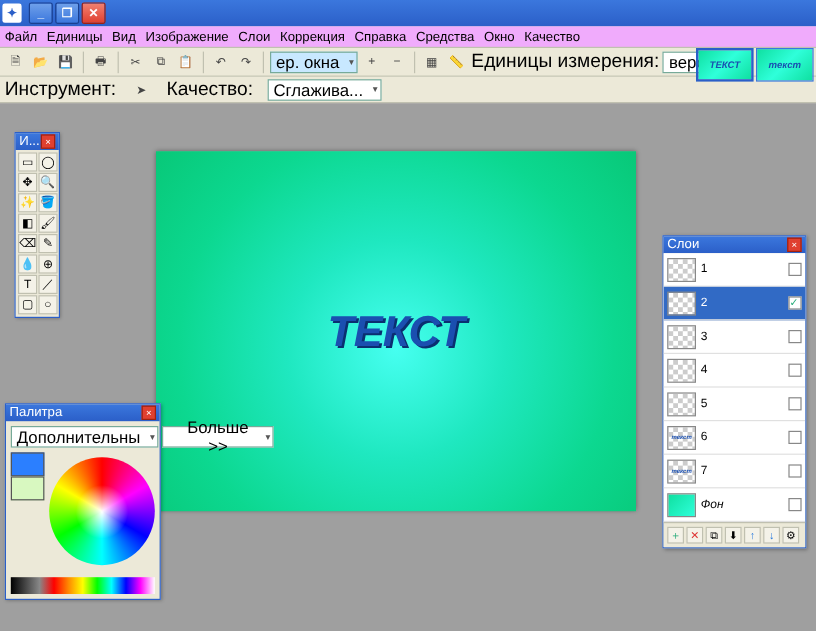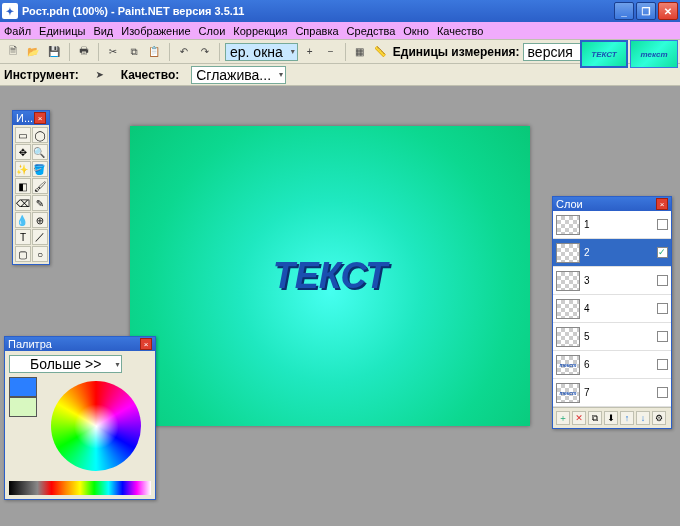--- a/index.html
+++ b/index.html
@@ -15,21 +15,21 @@
 
 .menubar { height: 18px; background: #f0abfc; display: flex; align-items: center; padding: 0 4px; gap: 8px; border-bottom:1px solid #c0c0b0;}
 .menubar span { cursor: pointer; }
 
 
 .toolbar { height: 24px; background: #ece9d8; display: flex; align-items: center; padding: 0 4px; gap: 3px; border-bottom:1px solid #c0c0b0;}
 .tbtn { width: 18px; height: 18px; border:1px solid transparent; display:flex;align-items:center;justify-content:center;font-size:10px;color:#444;cursor:pointer;}
 .tsep{width:1px;height:18px;background:#c0c0b0;margin:0 2px;}
 .tsel{height:18px;border:1px solid #7a9;background:#fff;padding:0 14px 0 4px;font-size:14px;display:flex;align-items:center;position:relative;cursor:pointer;}
 .tsel::after{content:"▾";position:absolute;right:2px;color:#555;font-size:8px;}
-.tlbl{font-size:12px;color:#000;font-weight:bold;}
+.tlbl{font-size:16px;color:#000;}
 
 
 .thumbs { position:absolute; top:40px; right:2px; height:30px; display:flex; gap:2px;}
 .thumb{width:48px;height:28px;border:1px solid #3b77dd;background:linear-gradient(135deg,#0fe0a0,#2fffda,#0fe0a0);display:flex;align-items:center;justify-content:center;color:#1a4fb0;font-weight:bold;font-style:italic;font-size:8px;}
 .thumb.active{border:2px solid #2b5fc8;}
 
 
 .toolbar2{height:22px;background:#ece9d8;display:flex;align-items:center;padding:0 4px;gap:12px;border-bottom:1px solid #c0c0b0;}
 
 
@@ -39,21 +39,21 @@
 
 
 .panel{position:absolute;background:#ece9d8;border:1px solid #2b5fc8;box-shadow:1px 1px 3px rgba(0,0,0,.3);}
 .panel .ph{height:14px;background:linear-gradient(#3b77dd,#2b5fc8);color:#fff;font-size:10px;padding:0 3px;display:flex;align-items:center;justify-content:space-between;}
 .panel .ph .x{width:12px;height:12px;background:#e04030;border:1px solid #a02010;display:flex;align-items:center;justify-content:center;font-size:8px;cursor:pointer;}
 .tools{top:24px;left:12px;width:38px;}
 .tools .grid{display:grid;grid-template-columns:1fr 1fr;gap:1px;padding:2px;}
 .tools .tb{width:16px;height:16px;border:1px solid #c0c0b0;background:#f4f2e8;display:flex;align-items:center;justify-content:center;font-size:10px;cursor:pointer;}
 
 
-.palette{top:250px;left:4px;width:152px;}
+.palette{top:250px;left:4px;width:130px;}
 .palette .body{padding:4px;}
 .palette .row1{display:flex;gap:3px;margin-bottom:4px;}
 .palette .wheel{width:90px;height:90px;border-radius:50%;background:conic-gradient(red,magenta,blue,cyan,lime,yellow,red);position:relative;margin:4px auto;}
 .palette .wheel::after{content:"";position:absolute;inset:25%;border-radius:50%;background:radial-gradient(#fff,transparent 70%);}
 .palette .cur{width:28px;height:20px;border:1px solid #555;}
 .palette .strip{height:14px;margin-top:6px;background:linear-gradient(90deg,#000,#444,#888,#f00,#f80,#ff0,#0f0,#0ff,#00f,#f0f,#fff);}
 
 
 .layers{top:110px;right:8px;width:120px;}
 .layers .list{background:#fff;max-height:240px;overflow:hidden;}
@@ -66,21 +66,20 @@
 .layers .chk{width:11px;height:11px;border:1px solid #888;background:#fff;}
 .layers .chk.on::after{content:"✓";font-size:9px;color:#2a7;display:block;line-height:9px;}
 .layers .lbtns{display:flex;gap:2px;padding:3px;background:#ece9d8;border-top:1px solid #c0c0b0;}
 .layers .lb{width:14px;height:14px;border:1px solid #c0c0b0;background:#f4f2e8;font-size:9px;display:flex;align-items:center;justify-content:center;cursor:pointer;}
 </style>
 </head>
 <body>
 
 <div class="titlebar">
   <div class="logo">✦</div>
-  <div class="title">Рост.pdn (100%) - Paint.NET версия 3.5.11</div>
   <div class="winbtn">_</div>
   <div class="winbtn">❐</div>
   <div class="winbtn close">✕</div>
 </div>
 
 <div class="menubar">
   <span>Файл</span>
   <span>Единицы</span>
   <span>Вид</span>
   <span>Изображение</span>
@@ -158,20 +157,21 @@
     </div>
   </div>
 
   <div class="panel palette">
     <div class="ph">
       <span>Палитра</span>
       <span class="x">×</span>
     </div>
     <div class="body">
       <div class="row1">
+        <div class="tsel" style="flex:1">Дополнительны</div>
         <button class="tsel" style="padding:0 20px">Больше &gt;&gt;</button>
       </div>
       <div style="display:flex;gap:4px;align-items:flex-start">
         <div>
           <div class="cur" style="background:#2b7fff"></div>
           <div class="cur" style="background:#d8f8c0"></div>
         </div>
         <div class="wheel"></div>
       </div>
       <div class="strip"></div>
@@ -214,20 +214,25 @@
             <div class="mini">текст</div>
           </div>
           <div class="liname">6</div>
           <div class="chk"></div>
         </div>
         <div class="li">
           <div class="thicon">
             <div class="mini">текст</div>
           </div>
           <div class="liname">7</div>
+          <div class="chk"></div>
+        </div>
+        <div class="li">
+          <div class="thicon bg"></div>
+          <div class="liname" style="font-style: italic;">Фон</div>
           <div class="chk"></div>
         </div>
       </div>
     <div class="lbtns">
       <div class="lb" style="color:#2a7">＋</div>
       <div class="lb" style="color:#d33">✕</div>
       <div class="lb">⧉</div>
       <div class="lb">⬇</div>
       <div class="lb" style="color:#27d">↑</div>
       <div class="lb" style="color:#27d">↓</div>

